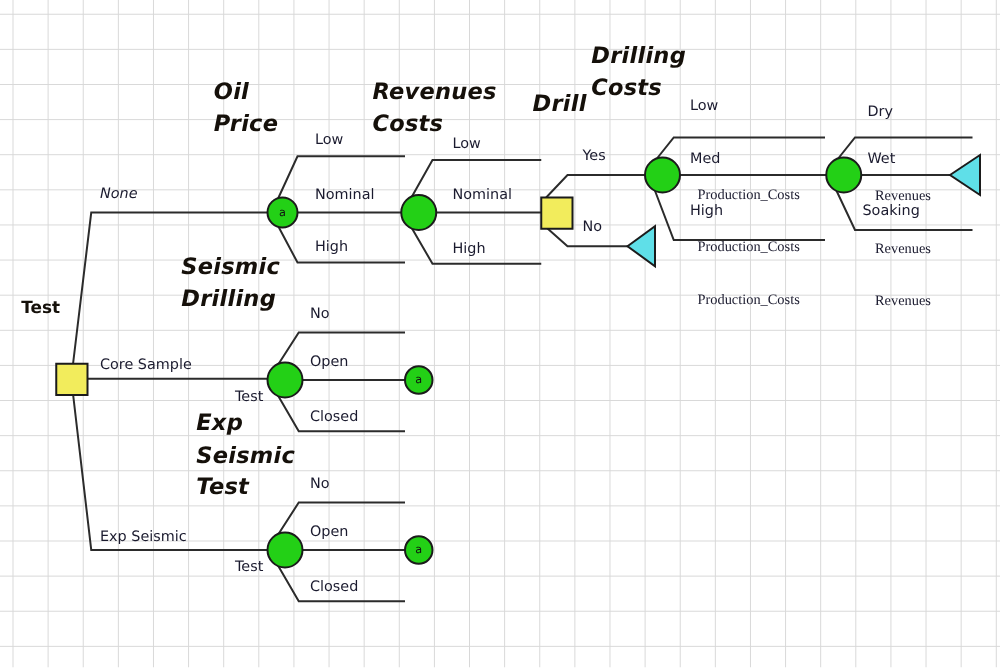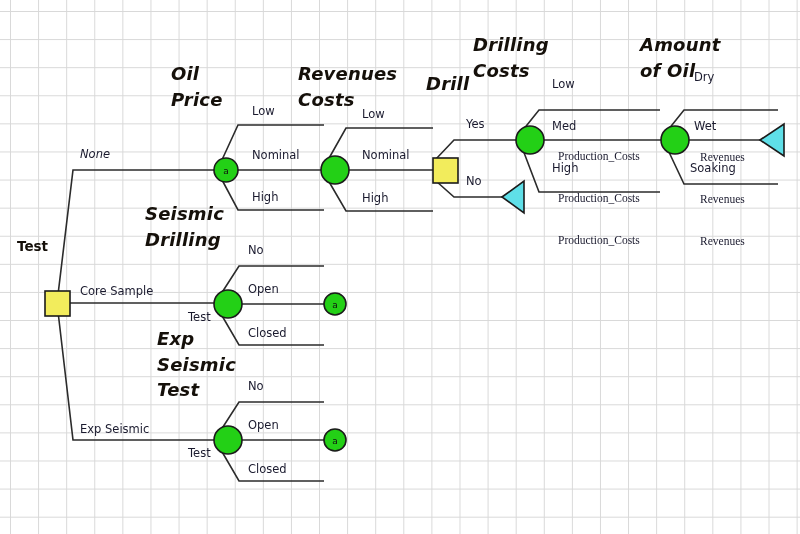--- a/index.html
+++ b/index.html
@@ -184,24 +184,20 @@
 
   <div class="col-header" style="left:426px; top:71px;">
     <div>Drill</div>
   </div>
 
   <div class="col-header" style="left:473px; top:32px;">
     <div>Drilling</div>
     <div>Costs</div>
   </div>
 
-  <div class="col-header" style="left:640px; top:32px;">
-    <div>Amount</div>
-    <div>of Oil</div>
-  </div>
 
   <div class="col-header" style="left:145px; top:201px;">
     <div>Seismic</div>
     <div>Drilling</div>
   </div>
 
   <div class="col-header" style="left:157px; top:326px;">
     <div>Exp</div>
     <div>Seismic</div>
     <div>Test</div>
@@ -226,21 +222,21 @@
 
   <div class="branch-label" style="left:552px; top:79px;">Low</div>
   <div class="payoff-label" style="left:558px; top:103px;">Production_Costs</div>
 
   <div class="branch-label" style="left:552px; top:121px;">Med</div>
   <div class="payoff-label" style="left:558px; top:145px;">Production_Costs</div>
 
   <div class="branch-label" style="left:552px; top:163px;">High</div>
   <div class="payoff-label" style="left:558px; top:187px;">Production_Costs</div>
 
-  <div class="branch-label" style="left:694px; top:72px;">Dry</div>
+  <div class="branch-label" style="left:694px; top:84px;">Dry</div>
   <div class="payoff-label" style="left:700px; top:104px;">Revenues</div>
 
   <div class="branch-label" style="left:694px; top:121px;">Wet</div>
   <div class="payoff-label" style="left:700px; top:146px;">Revenues</div>
 
   <div class="branch-label" style="left:690px; top:163px;">Soaking</div>
   <div class="payoff-label" style="left:700px; top:188px;">Revenues</div>
 
   <div class="branch-label" style="left:248px; top:245px;">No</div>
   <div class="branch-label" style="left:248px; top:284px;">Open</div>

